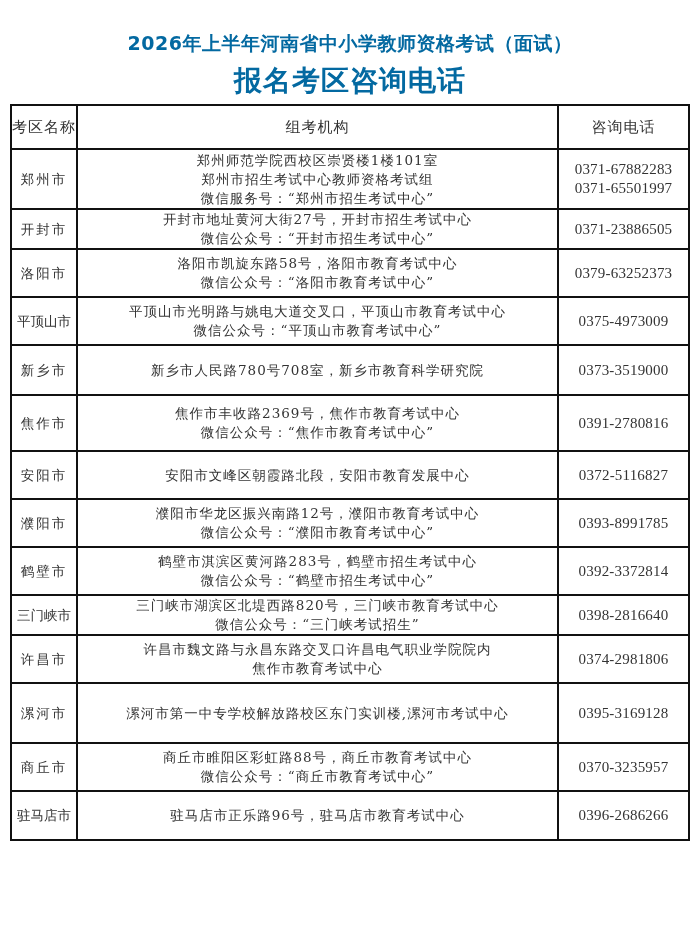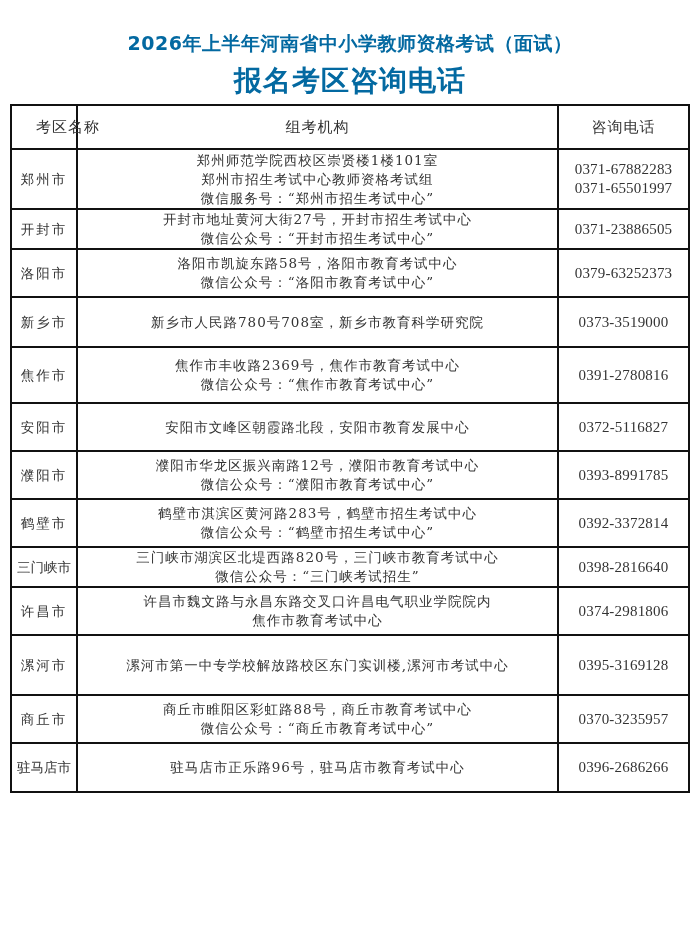--- a/index.html
+++ b/index.html
@@ -42,21 +42,21 @@
 <div class="title t2">报名考区咨询电话</div>
 
 <table class="grid">
   <colgroup>
       <col class="c1">
       <col class="c2">
       <col class="c3">
     </colgroup>
   <thead>
     <tr class="h-head">
-      <th style="letter-spacing:1px;white-space:nowrap;padding-left:24px;">考区名称</th>
+      <th style="letter-spacing:1px;white-space:nowrap;">考区名称</th>
       <th style="letter-spacing:1px;">组考机构</th>
       <th style="letter-spacing:1px;">咨询电话</th>
     </tr>
   </thead>
   <tbody id="tbody">
       <tr style="height: 60px;">
         <td class="city">郑州市</td>
         <td>
           <span class="org-line">郑州师范学院西校区崇贤楼1楼101室</span>
           <span class="org-line">郑州市招生考试中心教师资格考试组</span>
@@ -78,20 +78,30 @@
         </td>
       </tr>
       <tr style="height: 48px;">
         <td class="city">洛阳市</td>
         <td>
           <span class="org-line">洛阳市凯旋东路58号，洛阳市教育考试中心</span>
           <span class="org-line">微信公众号：“洛阳市教育考试中心”</span>
         </td>
         <td>
           <span class="phone-line">0379-63252373</span>
+        </td>
+      </tr>
+      <tr style="height: 48px;">
+        <td class="city long">平顶山市</td>
+        <td>
+          <span class="org-line">平顶山市光明路与姚电大道交叉口，平顶山市教育考试中心</span>
+          <span class="org-line">微信公众号：“平顶山市教育考试中心”</span>
+        </td>
+        <td>
+          <span class="phone-line">0375-4973009</span>
         </td>
       </tr>
       <tr style="height: 50px;">
         <td class="city">新乡市</td>
         <td>
           <span class="org-line">新乡市人民路780号708室，新乡市教育科学研究院</span>
         </td>
         <td>
           <span class="phone-line">0373-3519000</span>
         </td>

